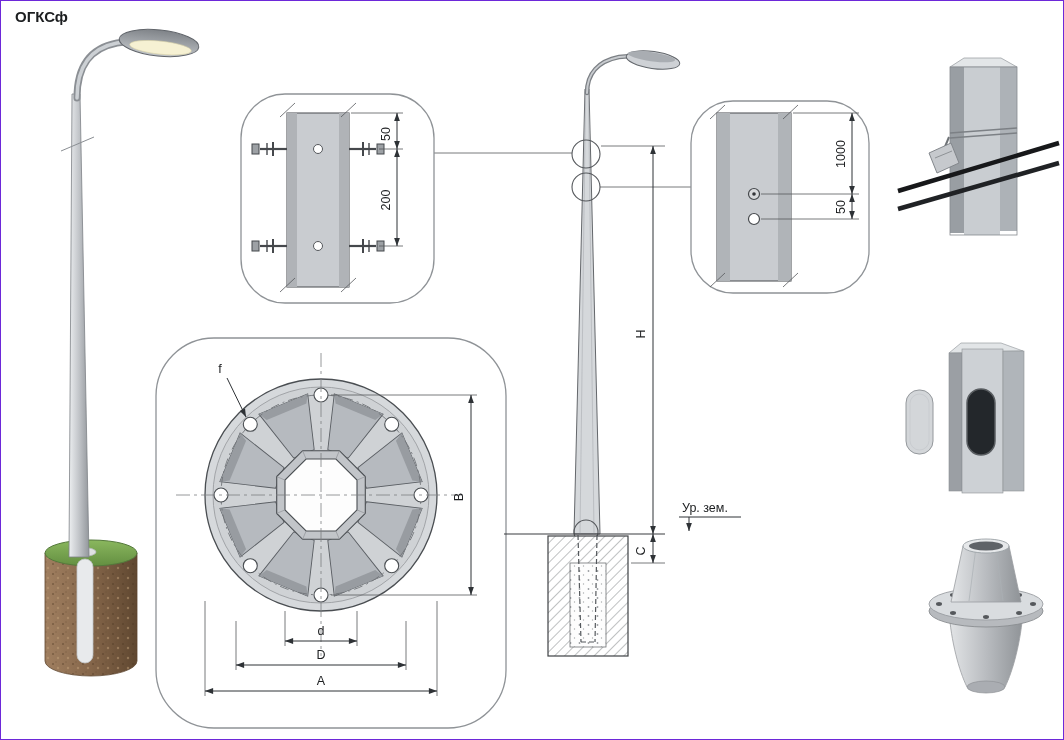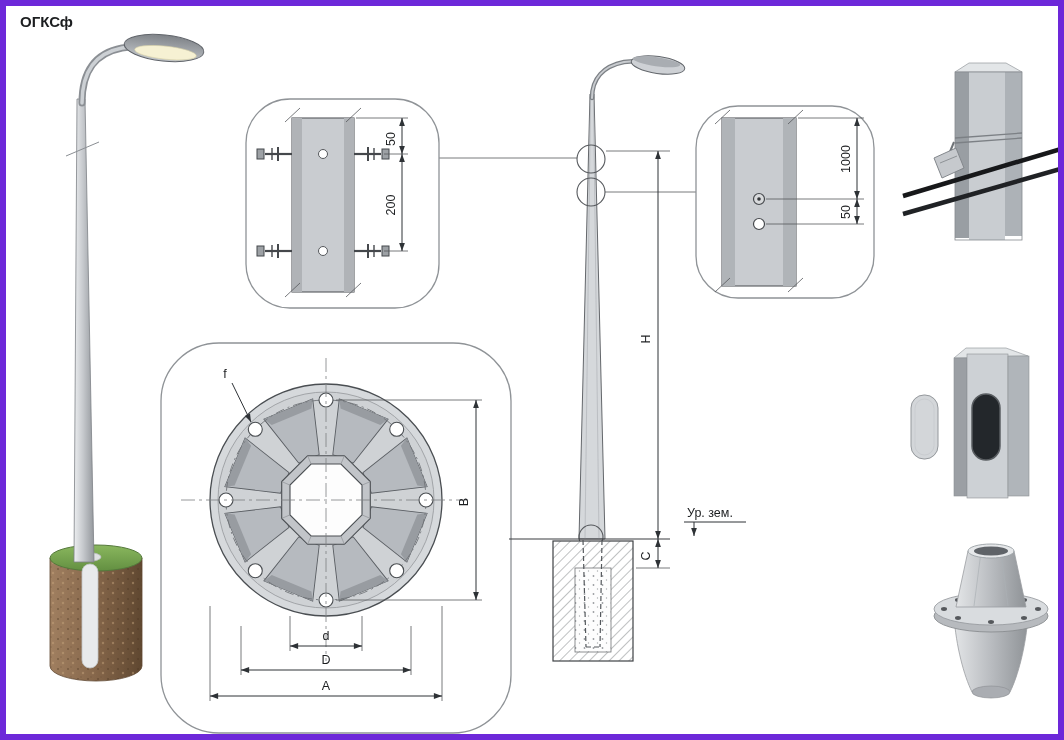--- a/index.html
+++ b/index.html
@@ -1,17 +1,17 @@
 <!DOCTYPE html>
 <html><head>
 <meta charset="utf-8">
 <style>
   html,body{margin:0;padding:0;background:#ffffff;}
   .page{position:relative;width:1064px;height:740px;box-sizing:border-box;
-        border:6px solid #6d28d9;background:#fff;overflow:hidden;
+        border:1px solid #6d28d9;background:#fff;overflow:hidden;
         font-family:"Liberation Sans", sans-serif;}
   svg text{font-family:"Liberation Sans", sans-serif;fill:#1c1e20;}
   .title-text{font-size:15px;font-weight:bold;}
   .dim-text{font-size:12.5px;}
   .ground-text{font-size:12.5px;}
   .detail-box{fill:#ffffff;stroke:#8f9397;stroke-width:1.3;}
   .dimline{stroke:#2e3236;stroke-width:1;fill:none;}
   .extline{stroke:#55585c;stroke-width:0.8;fill:none;}
   .centerline{stroke:#7b7e82;stroke-width:0.8;fill:none;stroke-dasharray:14 4 3 4;}
 </style>

